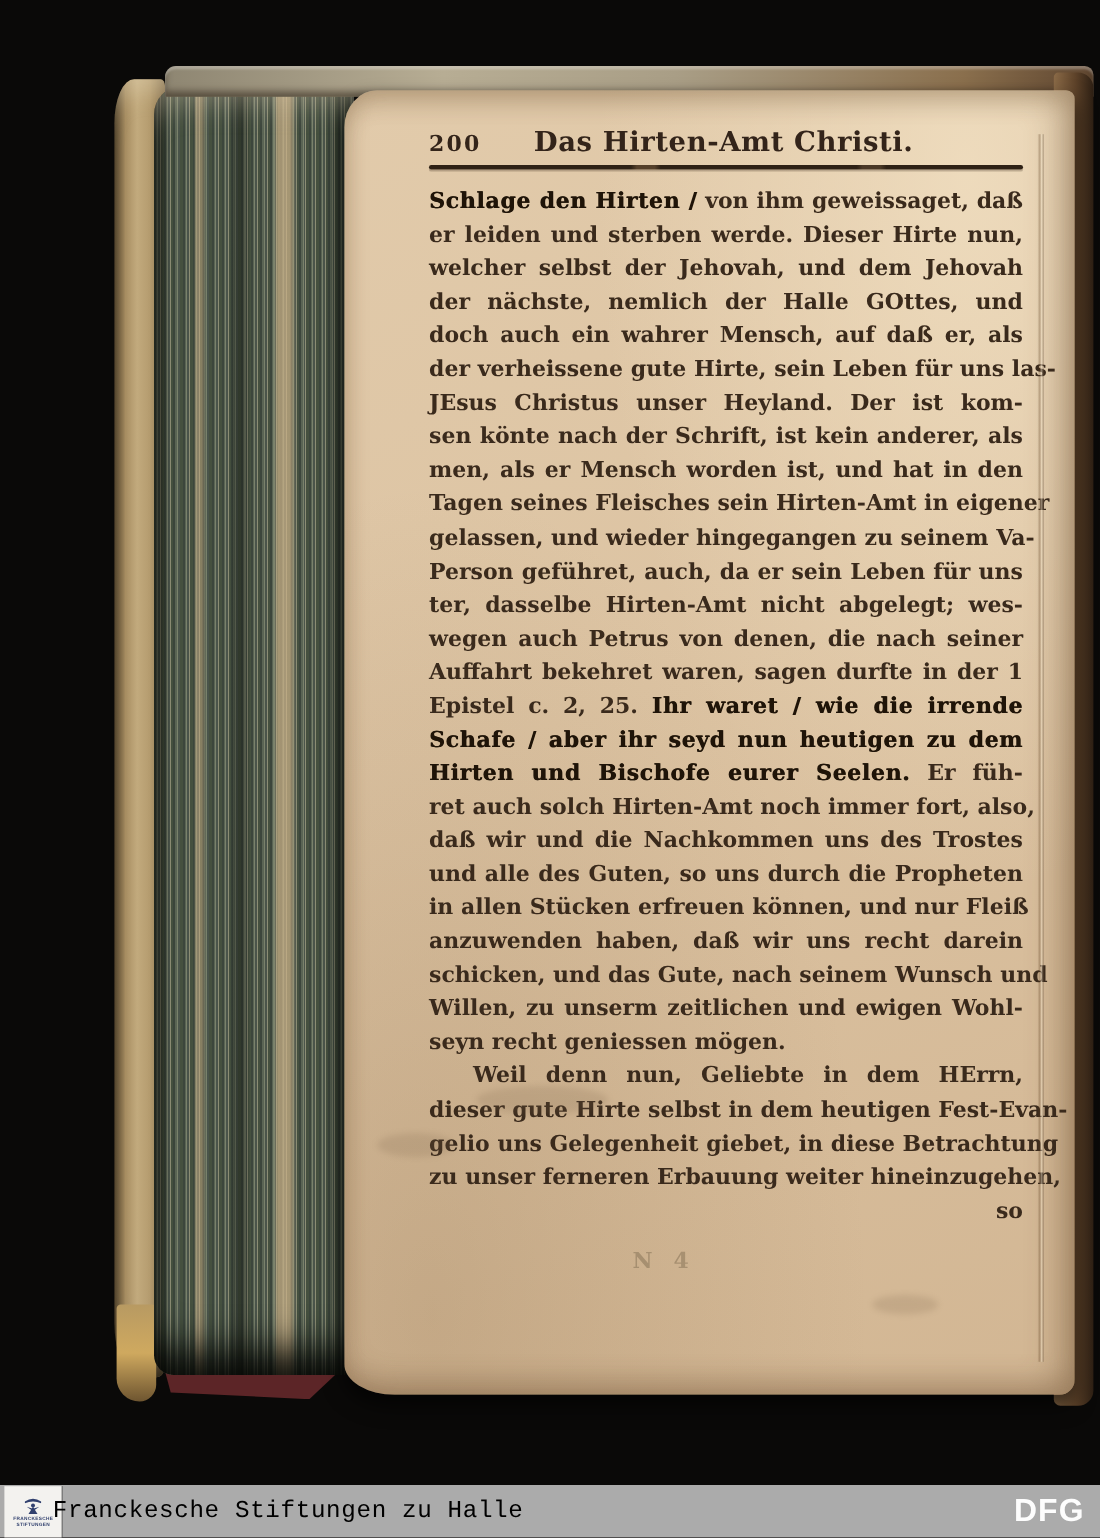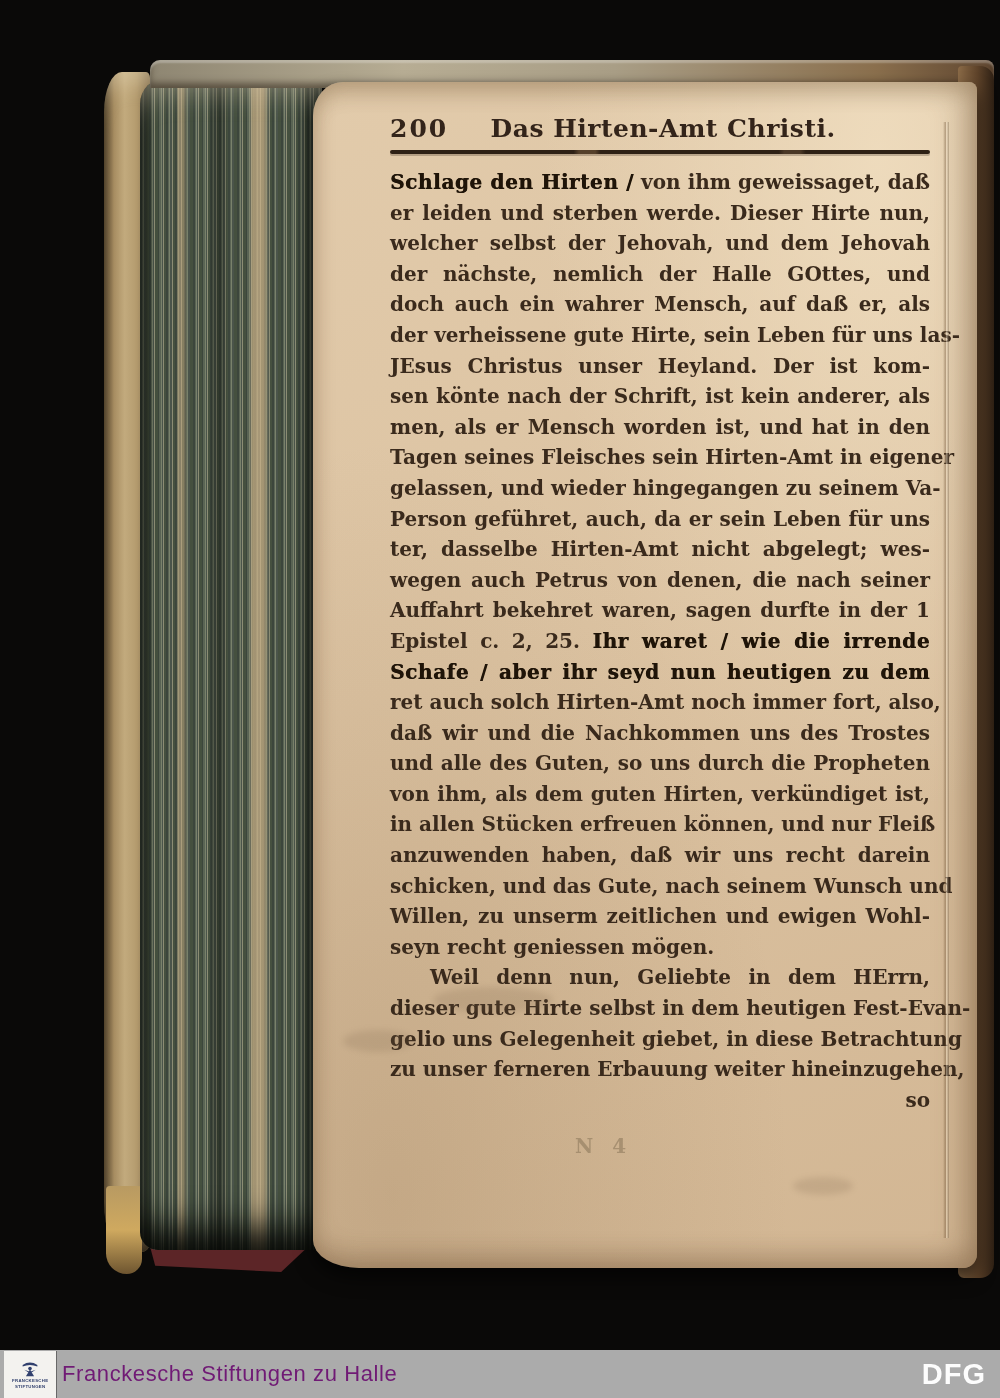--- a/index.html
+++ b/index.html
@@ -37,21 +37,21 @@
           linear-gradient(160deg,#e2cbab 0%,#dcc3a2 45%,#d2b693 100%);
         border-radius:30px 8px 14px 46px / 34px 8px 14px 28px;
         box-shadow:inset -16px 0 30px rgba(95,65,35,.28), inset 0 12px 18px rgba(125,95,60,.22),
                    inset 0 -14px 22px rgba(110,80,50,.25), 0 10px 18px rgba(0,0,0,.6);
         color:#33241a;}
   .page::after{ 
         content:"";position:absolute;right:28px;top:40px;bottom:30px;width:6px;
         background:linear-gradient(90deg,rgba(90,60,30,.0),rgba(90,60,30,.35) 40%,rgba(245,230,205,.5) 60%,rgba(60,40,20,.3));}
   .page-inner{position:absolute;left:0;top:0;right:0;bottom:0;padding:0 47px 0 77px;}
   .page-head{display:flex;align-items:baseline;margin-top:32px;}
-  .pagenum{font-size:25px;font-weight:bold;letter-spacing:2px;}
+  .pagenum{font-size:20px;font-weight:bold;letter-spacing:2px;}
   .running-title{flex:1;text-align:center;transform:translateX(-26px);
         font-size:25px;font-weight:bold;letter-spacing:.5px;}
   .rule{height:4px;margin-top:7px;border-radius:2px;
         background:linear-gradient(90deg,#2e2115 0 34%,#55402a 35% 38%,#2e2115 39% 72%,#4a3826 73% 76%,#2e2115 77% 100%);
         box-shadow:0 2px 0 rgba(46,33,21,.25);}
   .text{margin-top:13px;font-size:20px;line-height:30.6px;font-weight:bold;color:#3a2a1c;}
   .tline{text-align:justify;text-align-last:justify;white-space:nowrap;}
   .tline.para-end{text-align-last:left;}
   .tline.indent{text-indent:40px;}
   .tline.right{text-align-last:right;}
@@ -59,22 +59,22 @@
   .signature{position:absolute;left:262px;top:1052px;font-size:20px;font-weight:bold;
         color:#6b5a40;opacity:.38;filter:blur(.6px);letter-spacing:6px;}
   .smudge{position:absolute;border-radius:50%;filter:blur(3px);opacity:.18;background:#7a6248;}
   
   .footer{position:absolute;left:0;top:1350px;width:1000px;height:48px;background:#ababab;}
   .logo-box{position:absolute;left:4px;top:1px;width:52px;height:47px;background:#f3f2ef;
         box-shadow:1px 0 0 rgba(60,60,60,.6);display:flex;flex-direction:column;align-items:center;justify-content:center;}
   .logo-box svg{width:20px;height:18px;display:block;}
   .logo-text{color:#31406e;font-family:"Liberation Sans",sans-serif;font-weight:bold;
         font-size:6px;line-height:6px;letter-spacing:.4px;transform:scale(.72);transform-origin:center;}
-  .inst{position:absolute;left:62px;top:0;height:48px;line-height:48px;
-        font-family:Liberation Sans, sans-serif;font-size:22px;color:#701a75;letter-spacing:.6px;}
+  .inst{position:absolute;left:48px;top:0;height:48px;line-height:48px;
+        font-family:Liberation Mono, monospace;font-size:22px;color:#000000;letter-spacing:.6px;}
   .dfg{position:absolute;right:14px;top:8px;font-family:"Liberation Sans",sans-serif;
         font-size:29px;font-weight:bold;color:#fdfdfd;letter-spacing:1px;}
 </style>
 </head>
 <body>
 
 <div class="stage">
 
   <div class="book">
     <div class="spine"></div>
@@ -102,24 +102,24 @@
             <div class="tline"><span>sen könte nach der Schrift, ist kein anderer, als</span></div>
             <div class="tline"><span>men, als er Mensch worden ist, und hat in den</span></div>
             <div class="tline"><span>Tagen seines Fleisches sein Hirten-Amt in eigener</span></div>
             <div class="tline"><span>gelassen, und wieder hingegangen zu seinem Va-</span></div>
             <div class="tline"><span>Person geführet, auch, da er sein Leben für uns</span></div>
             <div class="tline"><span>ter, dasselbe Hirten-Amt nicht abgelegt; wes-</span></div>
             <div class="tline"><span>wegen auch Petrus von denen, die nach seiner</span></div>
             <div class="tline"><span>Auffahrt bekehret waren, sagen durfte in der 1</span></div>
             <div class="tline"><span>Epistel c. 2, 25.  </span><span class="em">Ihr waret / wie die irrende</span></div>
             <div class="tline"><span class="em">Schafe / aber ihr seyd nun heutigen zu dem</span></div>
+            <div class="tline"><span class="em">Hirten und Bischofe eurer Seelen.</span><span>  Er füh-</span></div>
             <div class="tline"><span>ret auch solch Hirten-Amt noch immer fort, also,</span></div>
             <div class="tline"><span>daß wir und die Nachkommen uns des Trostes</span></div>
             <div class="tline"><span>und alle des Guten, so uns durch die Propheten</span></div>
-            <div class="tline"><span>von ihm, als dem guten Hirten, verkündiget ist,</span></div>
             <div class="tline"><span>in allen Stücken erfreuen können, und nur Fleiß</span></div>
             <div class="tline"><span>anzuwenden haben, daß wir uns recht darein</span></div>
             <div class="tline"><span>schicken, und das Gute, nach seinem Wunsch und</span></div>
             <div class="tline"><span>Willen, zu unserm zeitlichen und ewigen Wohl-</span></div>
             <div class="tline para-end"><span>seyn recht geniessen mögen.</span></div>
             <div class="tline indent"><span>Weil denn nun, Geliebte in dem HErrn,</span></div>
             <div class="tline"><span>dieser gute Hirte selbst in dem heutigen Fest-Evan-</span></div>
             <div class="tline"><span>gelio uns Gelegenheit giebet, in diese Betrachtung</span></div>
             <div class="tline"><span>zu unser ferneren Erbauung weiter hineinzugehen,</span></div>
             <div class="tline right"><span>so</span></div>

